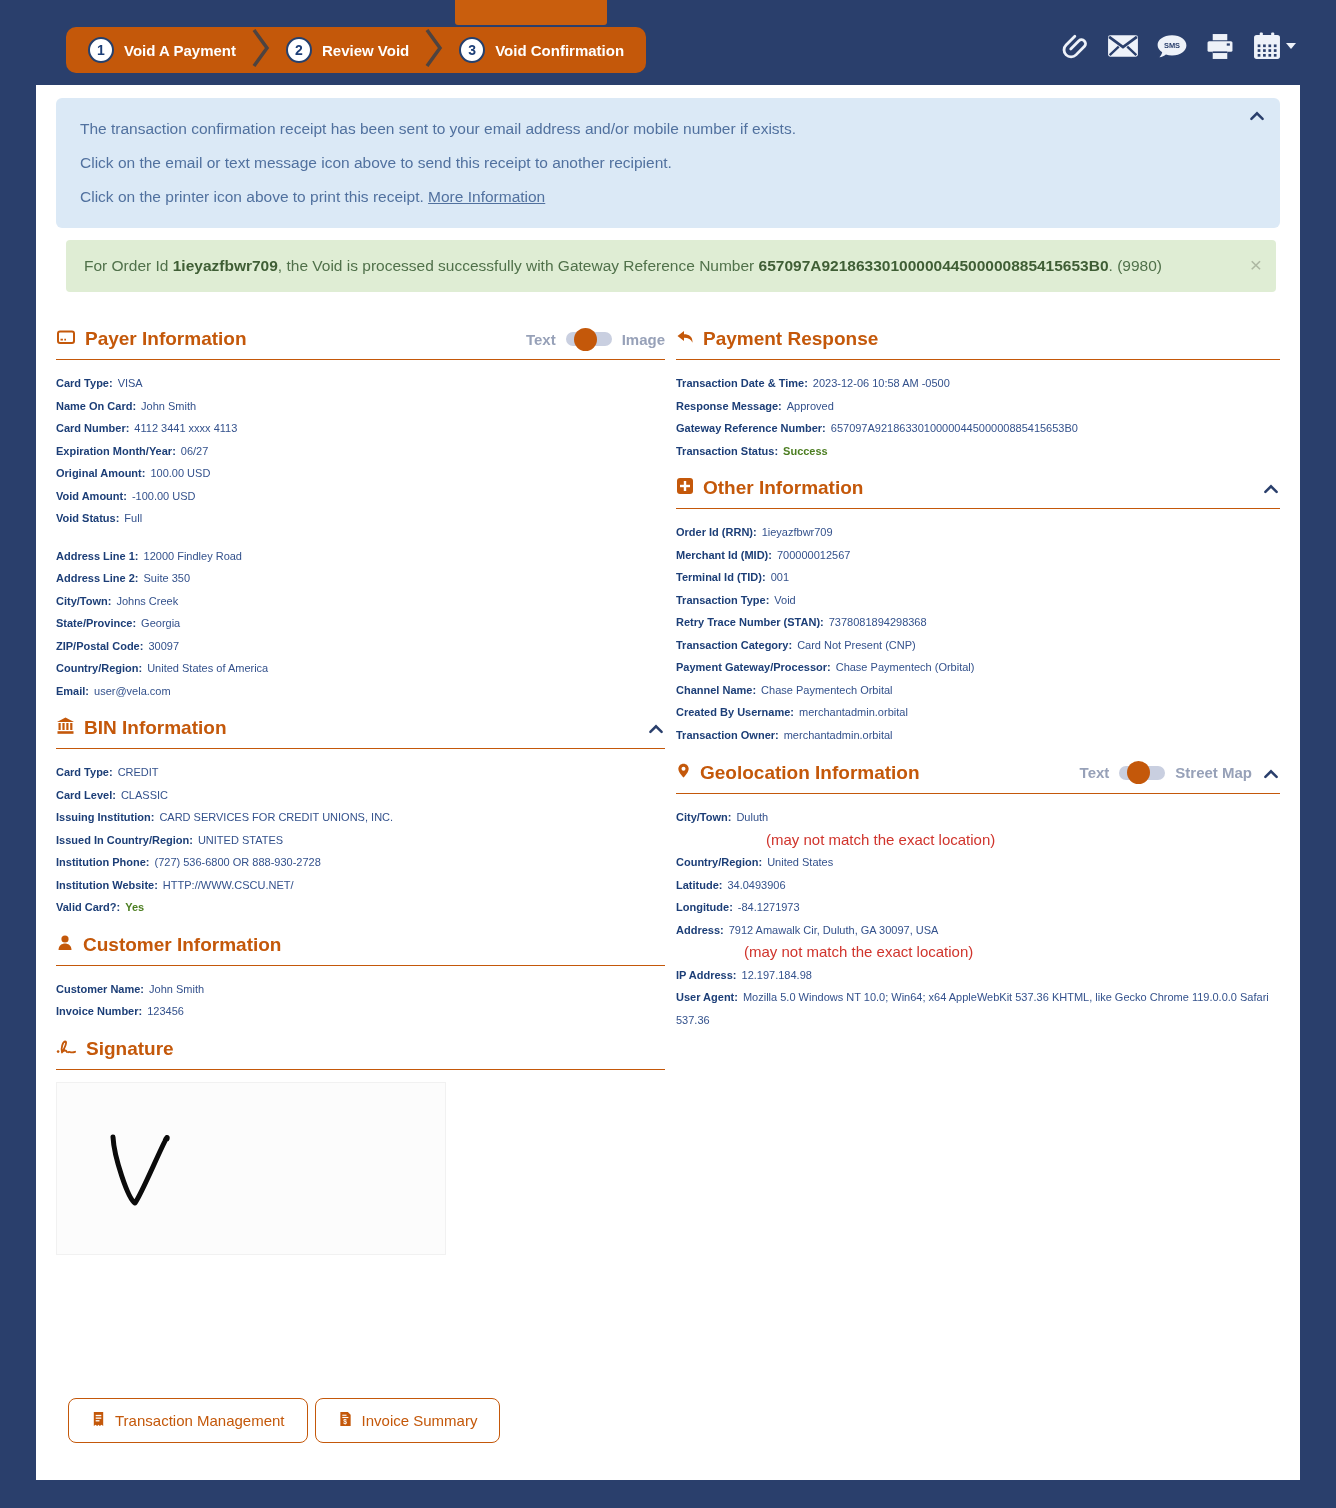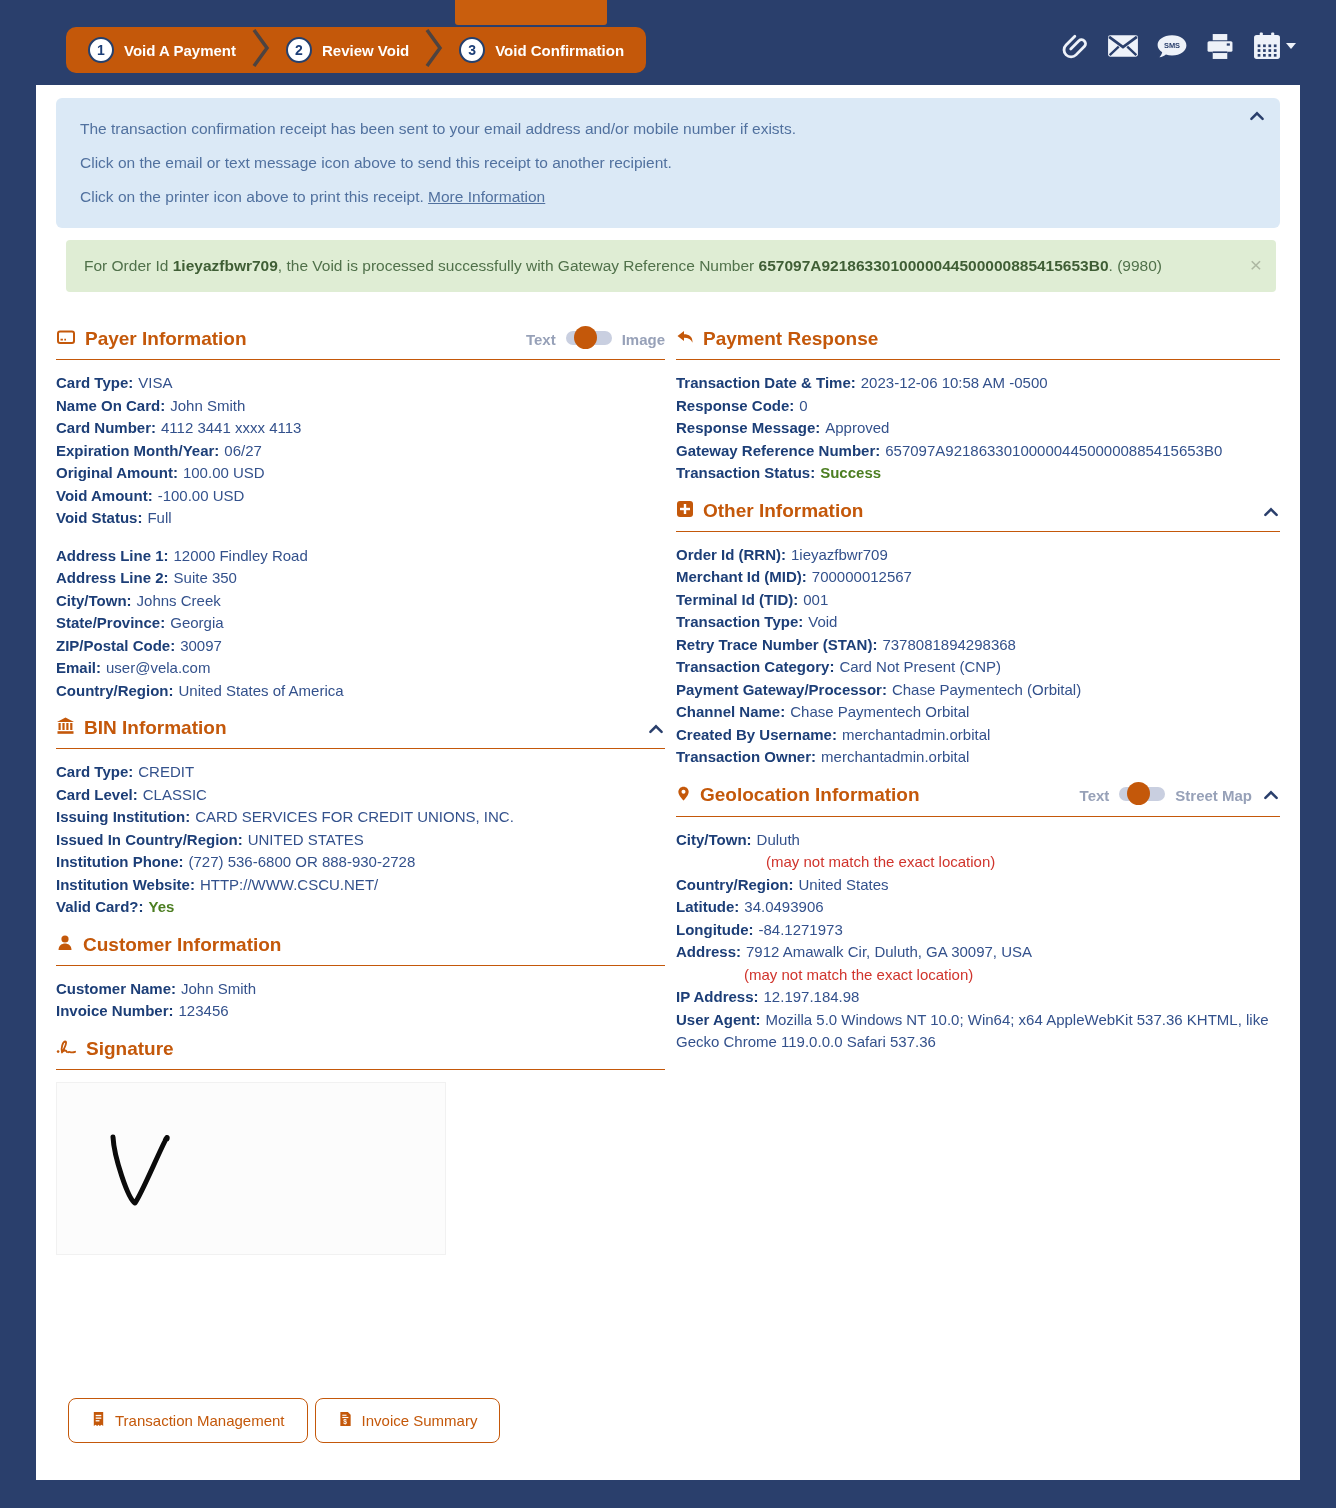--- a/index.html
+++ b/index.html
@@ -41,27 +41,27 @@
   .alert b{color:var(--okbold);}
   .alert .close{position:absolute; right:14px; top:13px; color:#ADB8A2; font-size:21px; cursor:pointer;}
   
   .columns{display:flex; margin-top:36px;}
   .col-left{width:609px;}
   .col-right{width:604px; margin-left:11px;}
   .section{margin-bottom:15px;}
   .sec-head{display:flex; align-items:center; gap:9px; border-bottom:1px solid var(--orange);
             padding-bottom:9px; margin-bottom:12px; position:relative;}
   .sec-title{color:var(--orange); font-size:19px; font-weight:bold;}
-  .sec-right{margin-left:auto; display:flex; align-items:flex-start; gap:10px;}
+  .sec-right{margin-left:auto; display:flex; align-items:center; gap:10px;}
   .toggle-label{color:var(--muted); font-size:15px; font-weight:bold;}
   .toggle{width:46px; height:14px; background:var(--track); border-radius:8px; position:relative; cursor:pointer;}
   .toggle .knob{width:23px; height:23px; border-radius:50%; background:var(--orange);
             position:absolute; left:8px; top:-4.5px;}
   .chev{cursor:pointer; display:flex;}
-  .row{font-size:15px; line-height:22.5px;}
+  .row{font-size:11px; line-height:22.5px;}
   .row .label{font-weight:bold; color:var(--label); margin-right:5px;}
   .row .value{color:var(--value);}
   .row .value.green{color:var(--green); font-weight:bold;}
   .note{color:var(--red); font-size:15px; line-height:22.5px; padding-left:90px;}
   .note.addr{padding-left:68px;}
   .sig-box{width:390px; height:173px; background:#FCFCFC; border:1px solid #F1F1F1; margin-top:7px;}
   
   .footer{position:absolute; left:32px; top:1313px; display:flex; gap:7px;align-items:center;}
   .btn{display:flex; align-items:center; gap:9px; background:#fff; border:1px solid var(--orange);
        border-radius:8px; color:var(--orange); font-size:15px; padding:12px 22px; cursor:pointer;
@@ -200,22 +200,22 @@
           <div class="row"><span class="label">Void Amount:</span><span class="value">-100.00 USD</span></div>
           <div class="row"><span class="label">Void Status:</span><span class="value">Full</span></div>
         </div>
 
         <div class="section">
           <div class="row"><span class="label">Address Line 1:</span><span class="value">12000 Findley Road</span></div>
           <div class="row"><span class="label">Address Line 2:</span><span class="value">Suite 350</span></div>
           <div class="row"><span class="label">City/Town:</span><span class="value">Johns Creek</span></div>
           <div class="row"><span class="label">State/Province:</span><span class="value">Georgia</span></div>
           <div class="row"><span class="label">ZIP/Postal Code:</span><span class="value">30097</span></div>
+          <div class="row"><span class="label">Country/Region:</span><span class="value">United States of America</span></div>
           <div class="row"><span class="label">Email:</span><span class="value">user@vela.com</span></div>
-          <div class="row"><span class="label">Country/Region:</span><span class="value">United States of America</span></div>
         </div>
 
         <div class="section">
           <div class="sec-head">
             <span>
               <svg width="19" height="18" viewBox="0 0 18 18">
                 <g fill="#C4580A">
                   <path d="M9 0.5 L17.5 5 H0.5 Z"></path>
                   <rect x="2" y="6" width="2.2" height="7"></rect>
                     <rect x="5.9" y="6" width="2.2" height="7"></rect>
@@ -280,21 +280,20 @@
         <div class="section">
           <div class="sec-head">
             <span>
               <svg width="18" height="18" viewBox="0 0 18 18">
                 <path fill="#C4580A" d="M8 3 L1.5 8 L8 13 V9.8 C12.5 9.8 15 11.5 16.5 14.8 C16.8 8.5 13 6.2 8 6.2 Z"></path>
               </svg>
             </span>
             <span class="sec-title">Payment Response</span>
           </div>
           <div class="row"><span class="label">Transaction Date &amp; Time:</span><span class="value">2023-12-06 10:58 AM -0500</span></div>
-          <div class="row"><span class="label">Response Code:</span><span class="value">0</span></div>
           <div class="row"><span class="label">Response Message:</span><span class="value">Approved</span></div>
           <div class="row"><span class="label">Gateway Reference Number:</span><span class="value">657097A9218633010000044500000885415653B0</span></div>
           <div class="row"><span class="label">Transaction Status:</span><span class="value green">Success</span></div>
         </div>
 
         <div class="section">
           <div class="sec-head">
             <span>
               <svg width="18" height="18" viewBox="0 0 18 18">
                 <rect x="1" y="1" width="16" height="16" rx="3" fill="#C4580A"></rect>

